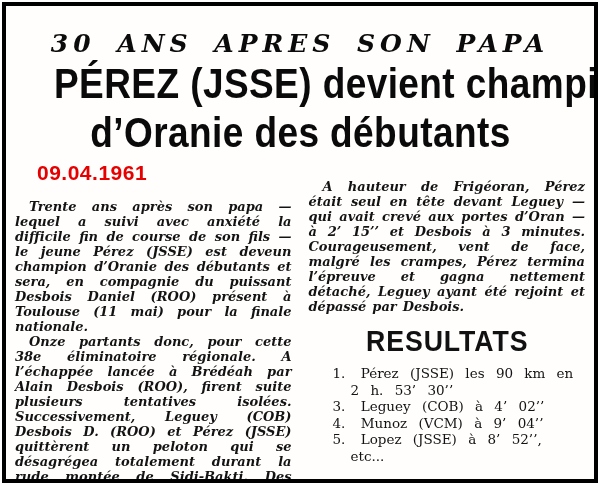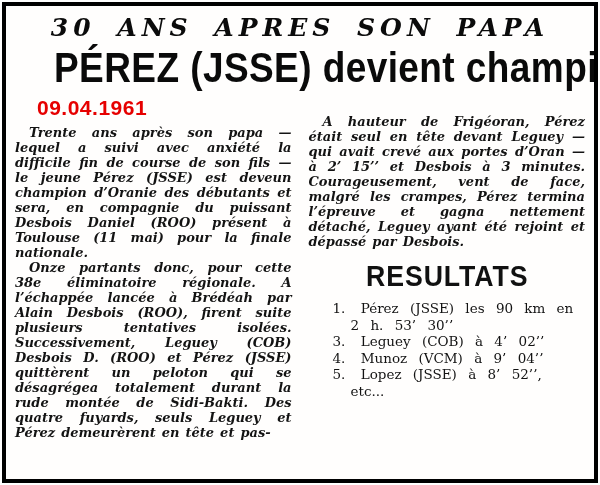--- a/index.html
+++ b/index.html
@@ -2,37 +2,37 @@
 <html><head>
 <meta charset="utf-8">
 <style>
   html,body{margin:0;padding:0;background:#ffffff;}
   body{width:600px;height:485px;position:relative;font-family:"DejaVu Serif",serif;}
   .frame{
     position:absolute;left:2px;top:2px;width:588px;height:473px;
     border:4px solid #000;background:#fffefd;overflow:hidden;box-sizing:content-box;
   }
   .kicker{
-    text-align:center;margin-top:7px;
+    text-align:center;margin-top:23px;
     font-family:"DejaVu Serif",serif;font-weight:bold;font-style:italic;
     font-size:25px;letter-spacing:5px;word-spacing:8px;color:#0b0b0b;
     white-space:nowrap;
   }
   .headline{ text-align:center;color:#000;margin-top:1px; }
   .hl-line{
     display:inline-block;transform:scaleX(0.86);transform-origin:center;
     font-family:"Liberation Sans",sans-serif;font-weight:bold;
     font-size:43px;line-height:1.14;white-space:nowrap;letter-spacing:0.5px;color:#0a0a0a;
   }
   .columns{display:flex;padding:0 9px;margin-top:3px;gap:17px;}
   .col{width:50%;box-sizing:border-box;}
   .col-right{padding-top:19px;}
   .date-overlay{
     font-family:"Liberation Sans",sans-serif;font-weight:bold;
-    font-size:21px;margin:1px 0 5px 22px;letter-spacing:0.5px;
+    font-size:21px;margin:1px 0 14px 22px;letter-spacing:0.5px;
   }
   .body-text p{
     margin:0;font-size:13px;line-height:15px;text-align:justify;
     font-weight:bold;color:#131313;word-spacing:1.5px;
   }
   .body-text p.indent{text-indent:14px;font-style:italic;}
   .results-heading{
     text-align:center;margin:11px 0 7px;
     font-family:"Liberation Sans",sans-serif;font-weight:bold;
     font-size:29px;letter-spacing:1px;color:#111;
@@ -49,20 +49,23 @@
 </head>
 <body>
 
 <div class="frame">
 
   <div class="kicker">30 ANS APRES SON PAPA</div>
 
   <div class="headline">
     <div>
       <span class="hl-line">PÉREZ (JSSE) devient champion</span>
+    </div>
+    <div>
+      <span class="hl-line">d’Oranie des débutants</span>
     </div>
   </div>
 
   <div class="columns">
 
     <div class="col col-left body-text">
       <div class="date-overlay" style="color:#e60000;">09.04.1961</div>
       <p class="indent">Trente ans après son papa — lequel a suivi avec anxiété la difficile fin de course de son fils — le jeune Pérez (JSSE) est deveun champion d’Oranie des débutants et sera, en compagnie du puissant Desbois Daniel (ROO) présent à Toulouse (11 mai) pour la finale nationale.</p>
       <p class="indent">Onze partants donc, pour cette 38e éliminatoire régionale. A l’échappée lancée à Brédéah par Alain Desbois (ROO), firent suite plusieurs tentatives isolées. Successivement, Leguey (COB) Desbois D. (ROO) et Pérez (JSSE) quittèrent un peloton qui se désagrégea totalement durant la rude montée de Sidi-Bakti. Des quatre fuyards, seuls Leguey et Pérez demeurèrent en tête et pas-</p>
     </div>

